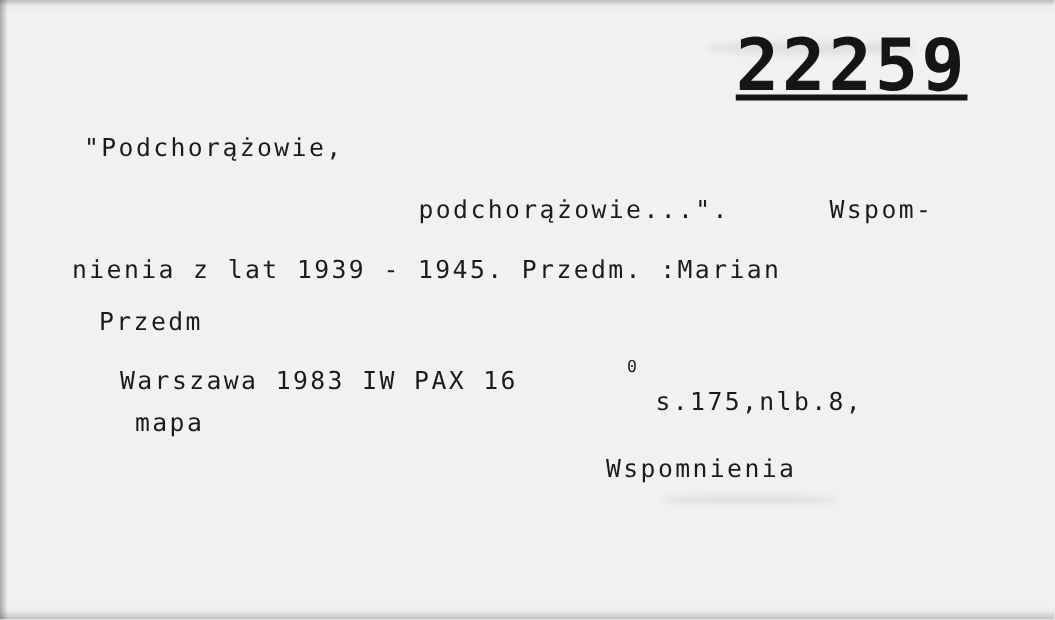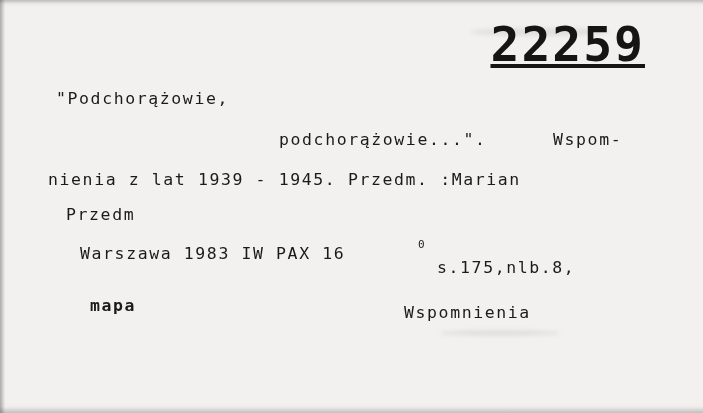--- a/index.html
+++ b/index.html
@@ -53,21 +53,21 @@
   .l5 { top: 246px; left: 80px; }
   .l5sup {
     position: absolute;
     top: 238px;
     left: 418px;
     font-size: 11px;
     font-family: "DejaVu Sans Mono", monospace;
     color: #1b1b1b;
   }
   .l5b { top: 260px; left: 437px; text-align: center; }
-  .l6 { top: 298px; left: 90px; font-weight: bold; }
+  .l6 { top: 274px; left: 90px; }
   .l7 { top: 305px; left: 404px; }
   .smudge {
     position: absolute;
     background: rgba(0,0,0,0.07);
     border-radius: 50%;
     filter: blur(2px);
     pointer-events: none;
   }
   .edge-left {
     position: absolute;

